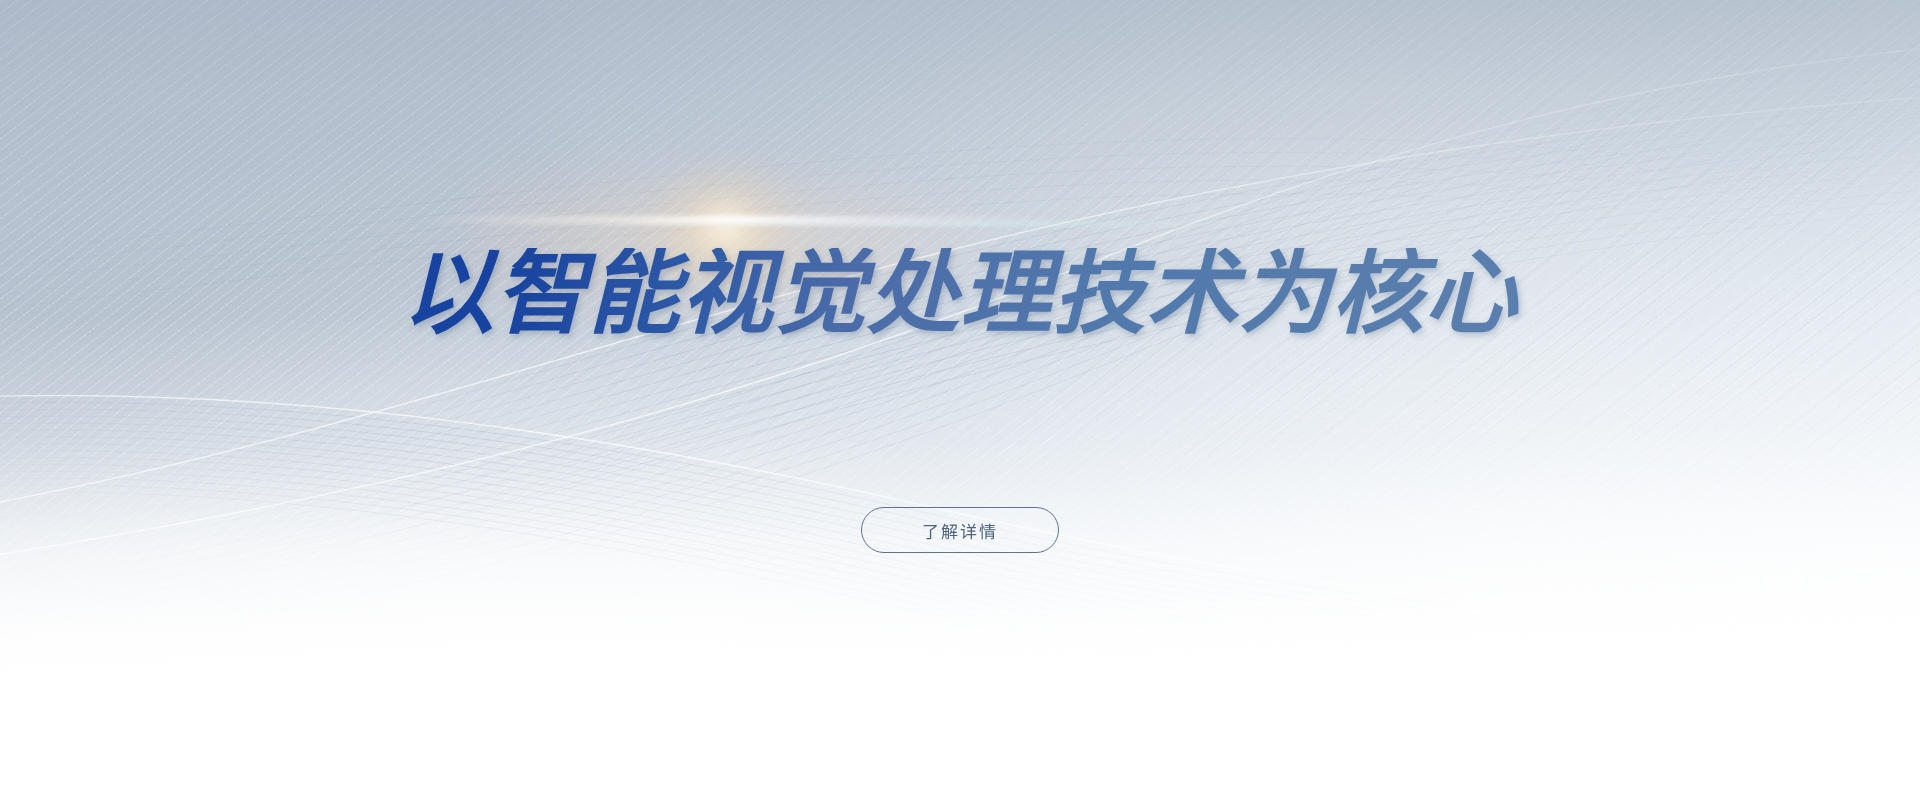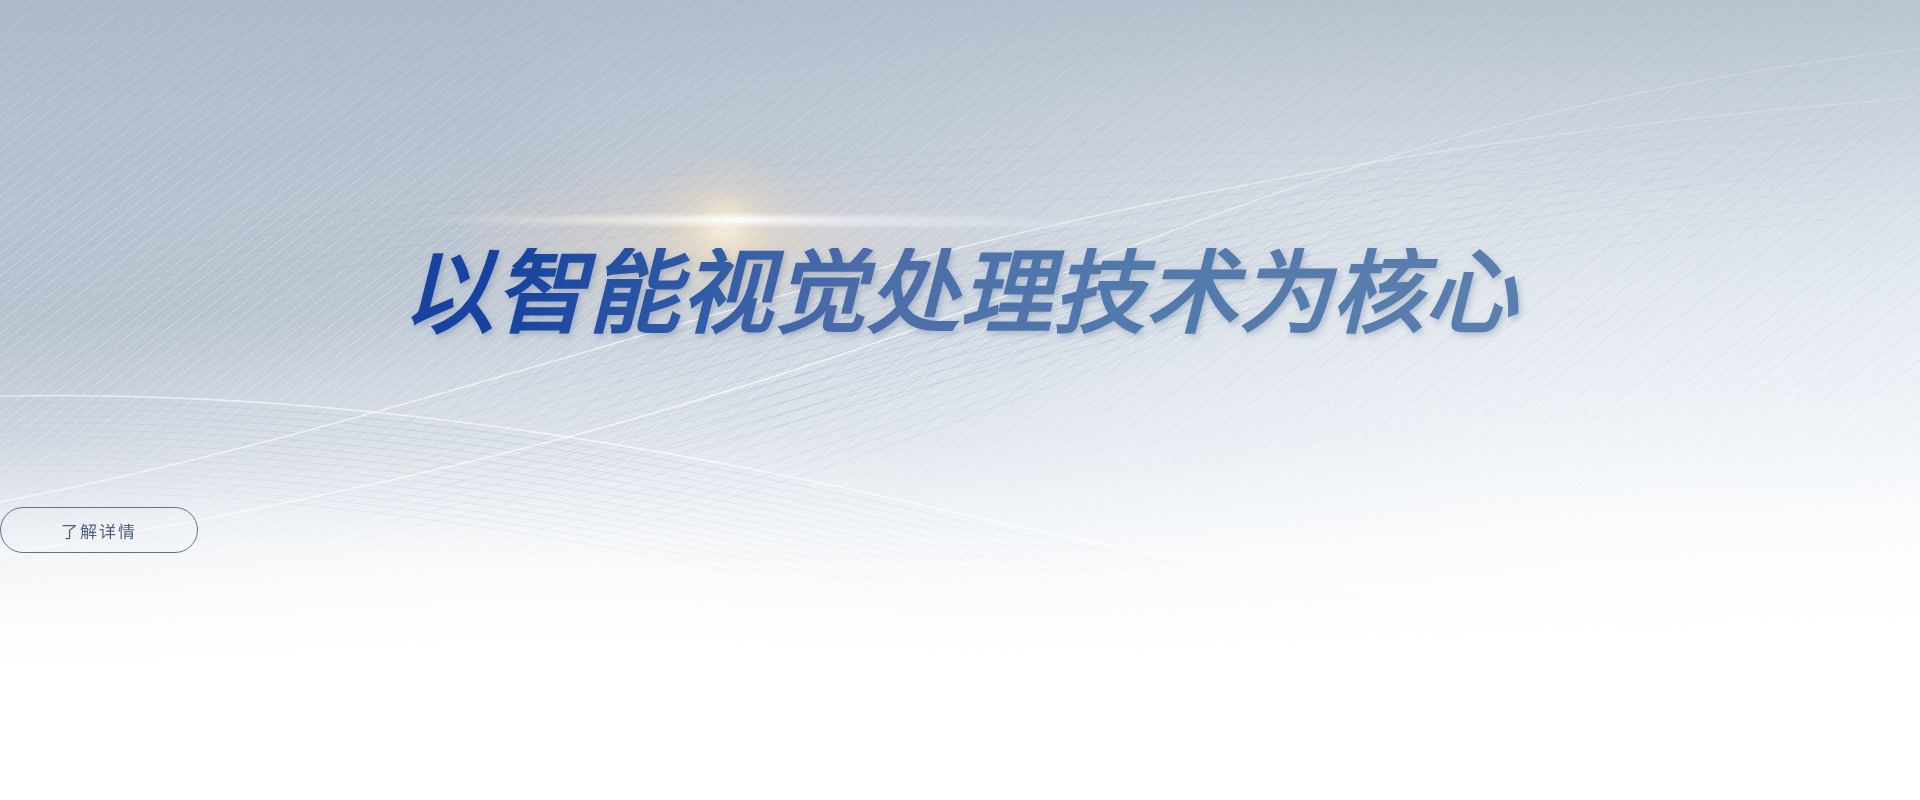--- a/index.html
+++ b/index.html
@@ -239,20 +239,21 @@
     color: #53657e;
     white-space: nowrap;
     text-shadow: 0 1px 2px rgba(255,255,255,0.55);
   }
 
   .cta-wrap {
     position: absolute;
     top: 507px;
     left: 0; right: 0;
     display: flex;
+    justify-content: center;
   }
   .cta-button {
     display: inline-flex;
     align-items: center;
     justify-content: center;
     width: 198px;
     height: 46px;
     border: 1px solid #5d7392;
     border-radius: 999px;
     background: transparent;

